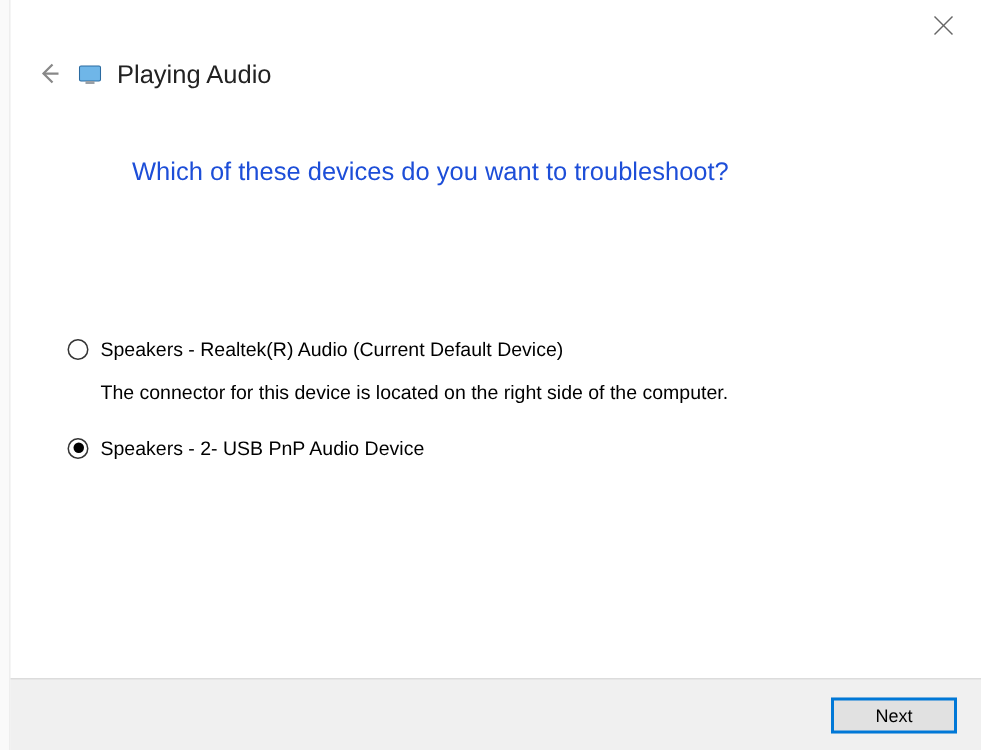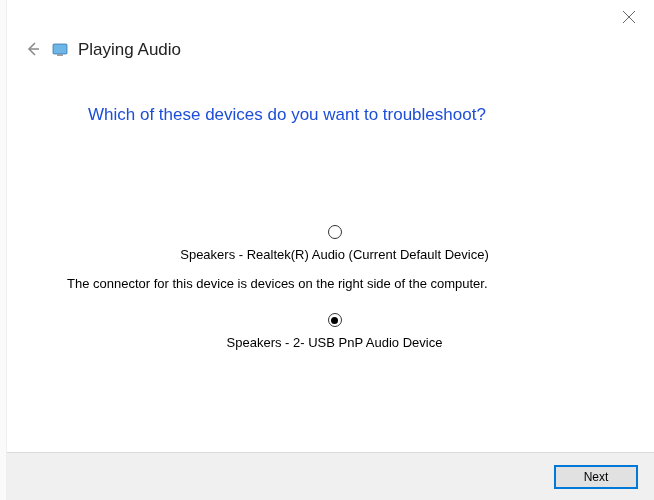--- a/index.html
+++ b/index.html
@@ -77,21 +77,20 @@
       position: absolute;
       top: 225px;
       left: 45px;
       right: 30px;
     }
     .option-row {
       display: flex;
       align-items: center;
       gap: 8px;
       margin-bottom: 4px;
-      flex-direction: column;
     }
     .radio {
       width: 14px;
       height: 14px;
       border: 1px solid #333;
       border-radius: 50%;
       display: inline-flex;
       align-items: center;
       justify-content: center;
       flex-shrink: 0;
@@ -175,21 +174,21 @@
   <span class="title-text">Playing Audio</span>
 </div>
 
 <h1 class="main-heading">Which of these devices do you want to troubleshoot?</h1>
 
 <div class="options-area">
   <div class="option-row">
     <span class="radio"></span>
     <span class="option-label">Speakers - Realtek(R) Audio (Current Default Device)</span>
   </div>
-  <div class="option-desc">The connector for this device is devices on the right side of the computer.</div>
+  <div class="option-desc">The connector for this device is located on the right side of the computer.</div>
 
   <div class="option-row">
     <span class="radio selected"></span>
     <span class="option-label">Speakers - 2- USB PnP Audio Device</span>
   </div>
 </div>
 
 <div class="footer-bar">
   <button class="btn primary">Next</button>
 </div>

